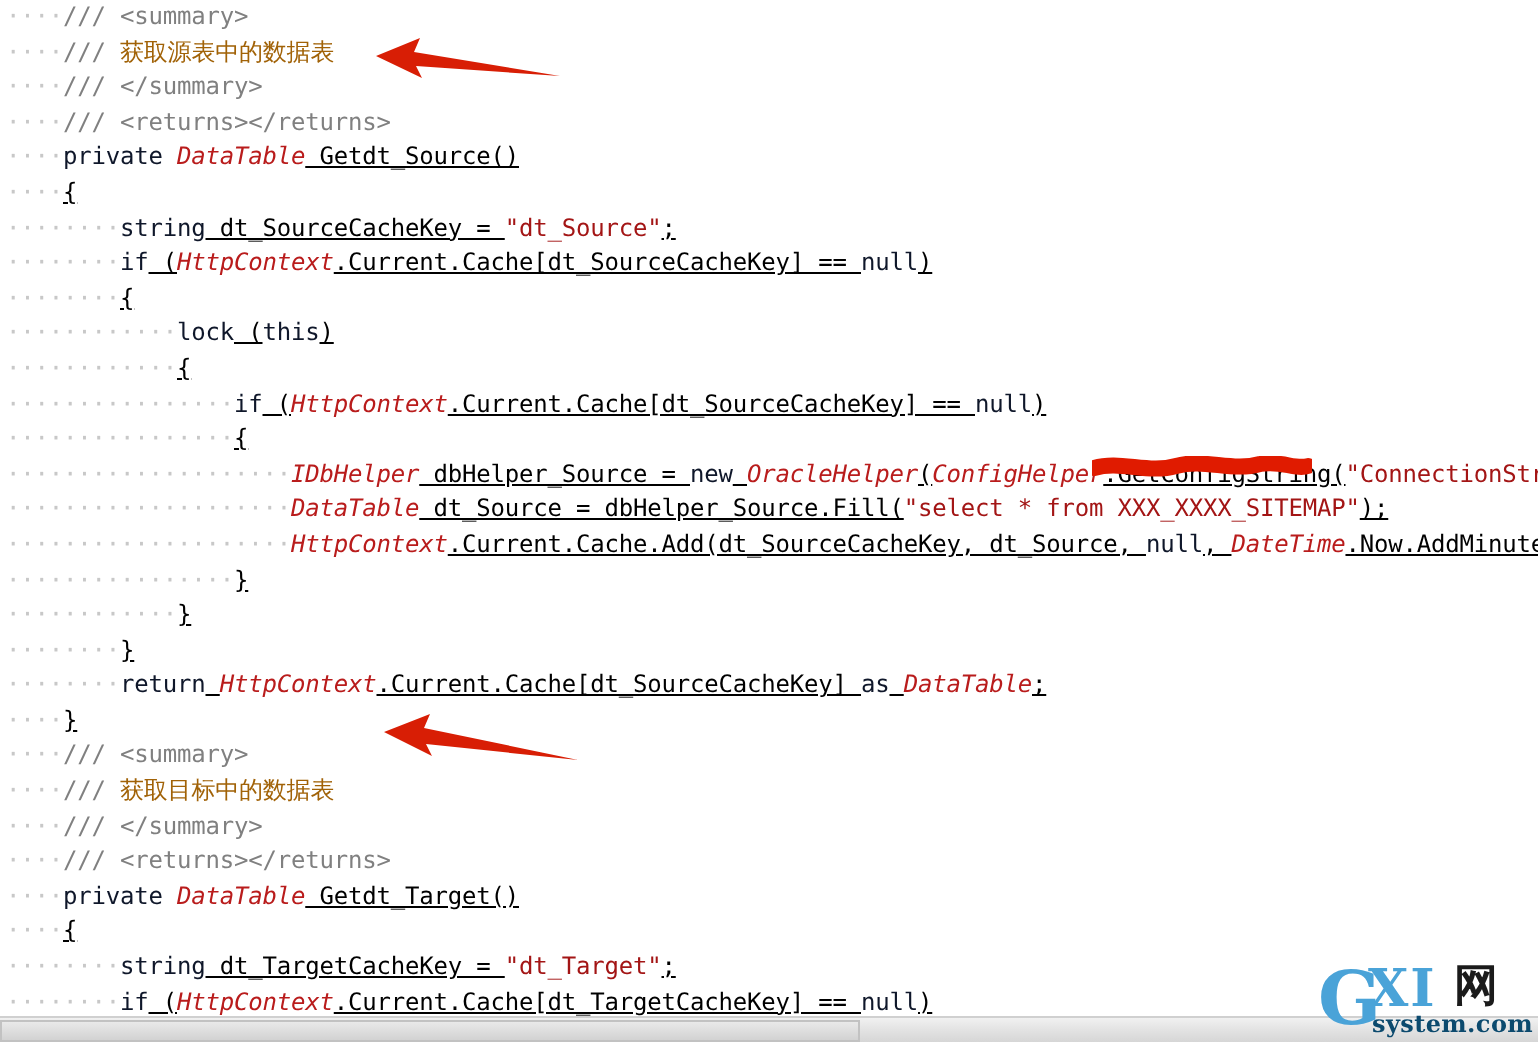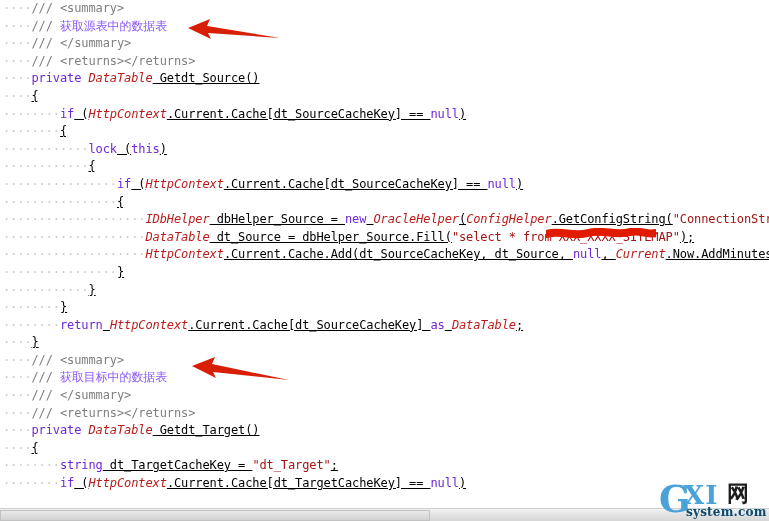--- a/index.html
+++ b/index.html
@@ -30,24 +30,24 @@
     position: relative;
     height: 17.6px;
     line-height: 17.6px;
     white-space: pre;
     font-size: 12px;
     letter-spacing: -0.1px;
     color: #000000;
     padding-left: 3px;
   }
   
-  .tok-kw      { color: #6d28d9; }
+  .tok-kw      { color: #0f172a; }
   .tok-type    { color: #b91c1c; font-style: italic; }
   .tok-str     { color: #a31515; }
-  .tok-cmt     { color: #8b5cf6; }
+  .tok-cmt     { color: #a16207; }
   .tok-cmt-x   { color: #808080; }
   .tok-plain   { color: #000000; text-decoration: underline; }
   .ws          { color: #c8c8c8; }
 
   
   #h-scrollbar {
     position: absolute;
     left: 0;
     top: 508px;
     width: 769px;
@@ -141,29 +141,30 @@
 
 <div id="screenshot">
 
   <div id="code-editor">
       <div class="code-line"><span class="ws">····</span><span class="tok-cmt-x">///&nbsp;</span><span class="tok-cmt-x">&lt;summary&gt;</span></div>
       <div class="code-line"><span class="ws">····</span><span class="tok-cmt-x">///&nbsp;</span><span class="tok-cmt">获取源表中的数据表</span></div>
       <div class="code-line"><span class="ws">····</span><span class="tok-cmt-x">///&nbsp;</span><span class="tok-cmt-x">&lt;/summary&gt;</span></div>
       <div class="code-line"><span class="ws">····</span><span class="tok-cmt-x">///&nbsp;</span><span class="tok-cmt-x">&lt;returns&gt;&lt;/returns&gt;</span></div>
       <div class="code-line"><span class="ws">····</span><span class="tok-kw">private&nbsp;</span><span class="tok-type">DataTable</span><span class="tok-plain">&nbsp;Getdt_Source()</span></div>
       <div class="code-line"><span class="ws">····</span><span class="tok-plain">{</span></div>
+      <div class="code-line"><span class="ws">········</span><span class="tok-kw">string</span><span class="tok-plain">&nbsp;dt_SourceCacheKey&nbsp;=&nbsp;</span><span class="tok-str">"dt_Source"</span><span class="tok-plain">;</span></div>
       <div class="code-line"><span class="ws">········</span><span class="tok-kw">if</span><span class="tok-plain">&nbsp;(</span><span class="tok-type">HttpContext</span><span class="tok-plain">.Current.Cache[dt_SourceCacheKey]&nbsp;==&nbsp;</span><span class="tok-kw">null</span><span class="tok-plain">)</span></div>
       <div class="code-line"><span class="ws">········</span><span class="tok-plain">{</span></div>
       <div class="code-line"><span class="ws">············</span><span class="tok-kw">lock</span><span class="tok-plain">&nbsp;(</span><span class="tok-kw">this</span><span class="tok-plain">)</span></div>
       <div class="code-line"><span class="ws">············</span><span class="tok-plain">{</span></div>
       <div class="code-line"><span class="ws">················</span><span class="tok-kw">if</span><span class="tok-plain">&nbsp;(</span><span class="tok-type">HttpContext</span><span class="tok-plain">.Current.Cache[dt_SourceCacheKey]&nbsp;==&nbsp;</span><span class="tok-kw">null</span><span class="tok-plain">)</span></div>
       <div class="code-line"><span class="ws">················</span><span class="tok-plain">{</span></div>
       <div class="code-line"><span class="ws">····················</span><span class="tok-type">IDbHelper</span><span class="tok-plain">&nbsp;dbHelper_Source&nbsp;=&nbsp;</span><span class="tok-kw">new</span><span class="tok-plain">&nbsp;</span><span class="tok-type">OracleHelper</span><span class="tok-plain">(</span><span class="tok-type">ConfigHelper</span><span class="tok-plain">.GetConfigString(</span><span class="tok-str">"ConnectionStrin</span></div>
       <div class="code-line"><span class="ws">····················</span><span class="tok-type">DataTable</span><span class="tok-plain">&nbsp;dt_Source&nbsp;=&nbsp;dbHelper_Source.Fill(</span><span class="tok-str">"select&nbsp;*&nbsp;from&nbsp;</span><span class="tok-str">XXX_XXXX_SITEMAP"</span><span class="tok-plain">);</span></div>
-      <div class="code-line"><span class="ws">····················</span><span class="tok-type">HttpContext</span><span class="tok-plain">.Current.Cache.Add(dt_SourceCacheKey,&nbsp;dt_Source,&nbsp;</span><span class="tok-kw">null</span><span class="tok-plain">,&nbsp;</span><span class="tok-type">Current</span><span class="tok-plain">.Now.AddMinutes(</span></div>
+      <div class="code-line"><span class="ws">····················</span><span class="tok-type">HttpContext</span><span class="tok-plain">.Current.Cache.Add(dt_SourceCacheKey,&nbsp;dt_Source,&nbsp;</span><span class="tok-kw">null</span><span class="tok-plain">,&nbsp;</span><span class="tok-type">DateTime</span><span class="tok-plain">.Now.AddMinutes(</span></div>
       <div class="code-line"><span class="ws">················</span><span class="tok-plain">}</span></div>
       <div class="code-line"><span class="ws">············</span><span class="tok-plain">}</span></div>
       <div class="code-line"><span class="ws">········</span><span class="tok-plain">}</span></div>
       <div class="code-line"><span class="ws">········</span><span class="tok-kw">return</span><span class="tok-plain">&nbsp;</span><span class="tok-type">HttpContext</span><span class="tok-plain">.Current.Cache[dt_SourceCacheKey]&nbsp;</span><span class="tok-kw">as</span><span class="tok-plain">&nbsp;</span><span class="tok-type">DataTable</span><span class="tok-plain">;</span></div>
       <div class="code-line"><span class="ws">····</span><span class="tok-plain">}</span></div>
       <div class="code-line"><span class="ws">····</span><span class="tok-cmt-x">///&nbsp;</span><span class="tok-cmt-x">&lt;summary&gt;</span></div>
       <div class="code-line"><span class="ws">····</span><span class="tok-cmt-x">///&nbsp;</span><span class="tok-cmt">获取目标中的数据表</span></div>
       <div class="code-line"><span class="ws">····</span><span class="tok-cmt-x">///&nbsp;</span><span class="tok-cmt-x">&lt;/summary&gt;</span></div>
       <div class="code-line"><span class="ws">····</span><span class="tok-cmt-x">///&nbsp;</span><span class="tok-cmt-x">&lt;returns&gt;&lt;/returns&gt;</span></div>
       <div class="code-line"><span class="ws">····</span><span class="tok-kw">private&nbsp;</span><span class="tok-type">DataTable</span><span class="tok-plain">&nbsp;Getdt_Target()</span></div>

